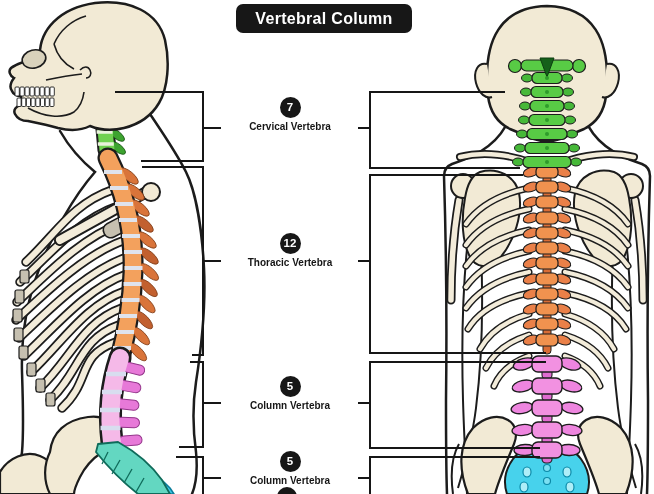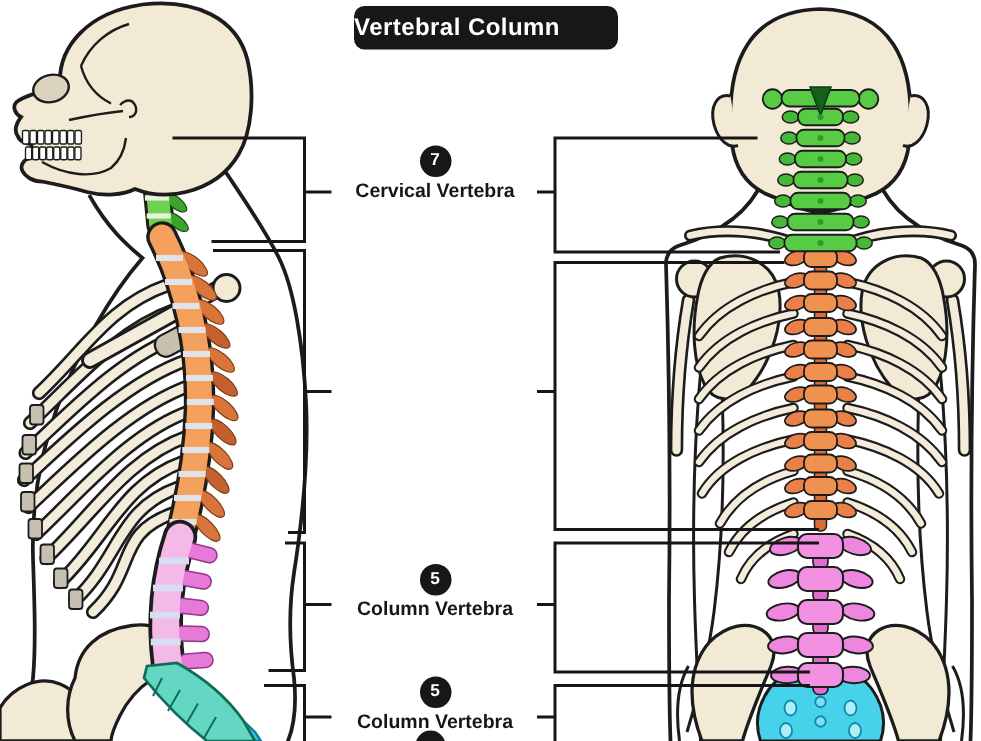--- a/index.html
+++ b/index.html
@@ -8,25 +8,25 @@
   }
   html,body{margin:0;padding:0;background:#fff;}
   .stage{position:relative;width:654px;height:494px;background:#fff;overflow:hidden;
          font-family:"Liberation Sans",sans-serif;}
   .stage svg{position:absolute;top:0;}
   .fig-left{left:0;}
   .fig-right{left:425px;}
   .overlay{left:0;pointer-events:none;}
   .title-banner{position:absolute;left:236px;top:4px;width:176px;height:29px;
     background:var(--label-bg);color:var(--label-fg);border-radius:7px;
-    font-size:16px;font-weight:bold;line-height:29px;letter-spacing:.3px;}
+    font-size:16px;font-weight:bold;line-height:29px;text-align:center;letter-spacing:.3px;}
   .vlabel{position:absolute;left:210px;width:160px;text-align:center;}
   .badge{width:21px;height:21px;border-radius:50%;background:var(--label-bg);
     color:var(--label-fg);font-weight:bold;font-size:11.5px;line-height:21px;margin:0 auto 1px;}
-  .vname{font-size:13px;font-weight:bold;color:#161616;line-height:15px;}
+  .vname{font-size:10px;font-weight:bold;color:#161616;line-height:15px;}
   .partial-badge{position:absolute;left:277px;top:487px;width:20px;height:20px;
     border-radius:50%;background:var(--label-bg);}
   
   .ln{fill:none;stroke:var(--outline);stroke-width:2.5;stroke-linecap:round;}
   .ln2{stroke:var(--outline);stroke-width:2.2;}
   .f-bone{fill:var(--bone);}
   .f-cer{fill:var(--cervical);}
   .f-tho{fill:var(--thoracic);}
   .f-lum{fill:var(--lumbar);}
   .f-sac{fill:var(--sacral);}
@@ -459,20 +459,24 @@
     </g>
   </svg>
 
   <div class="title-banner">Vertebral Column</div>
 
   <div class="vlabel" style="top:97px">
     <div class="badge">7</div>
     <div class="vname">Cervical Vertebra</div>
   </div>
 
+  <div class="vlabel" style="top:233px">
+    <div class="badge">12</div>
+    <div class="vname">Thoracic Vertebra</div>
+  </div>
 
   <div class="vlabel" style="top:376px">
     <div class="badge">5</div>
     <div class="vname">Column Vertebra</div>
   </div>
 
   <div class="vlabel" style="top:451px">
     <div class="badge">5</div>
     <div class="vname">Column Vertebra</div>
   </div>

